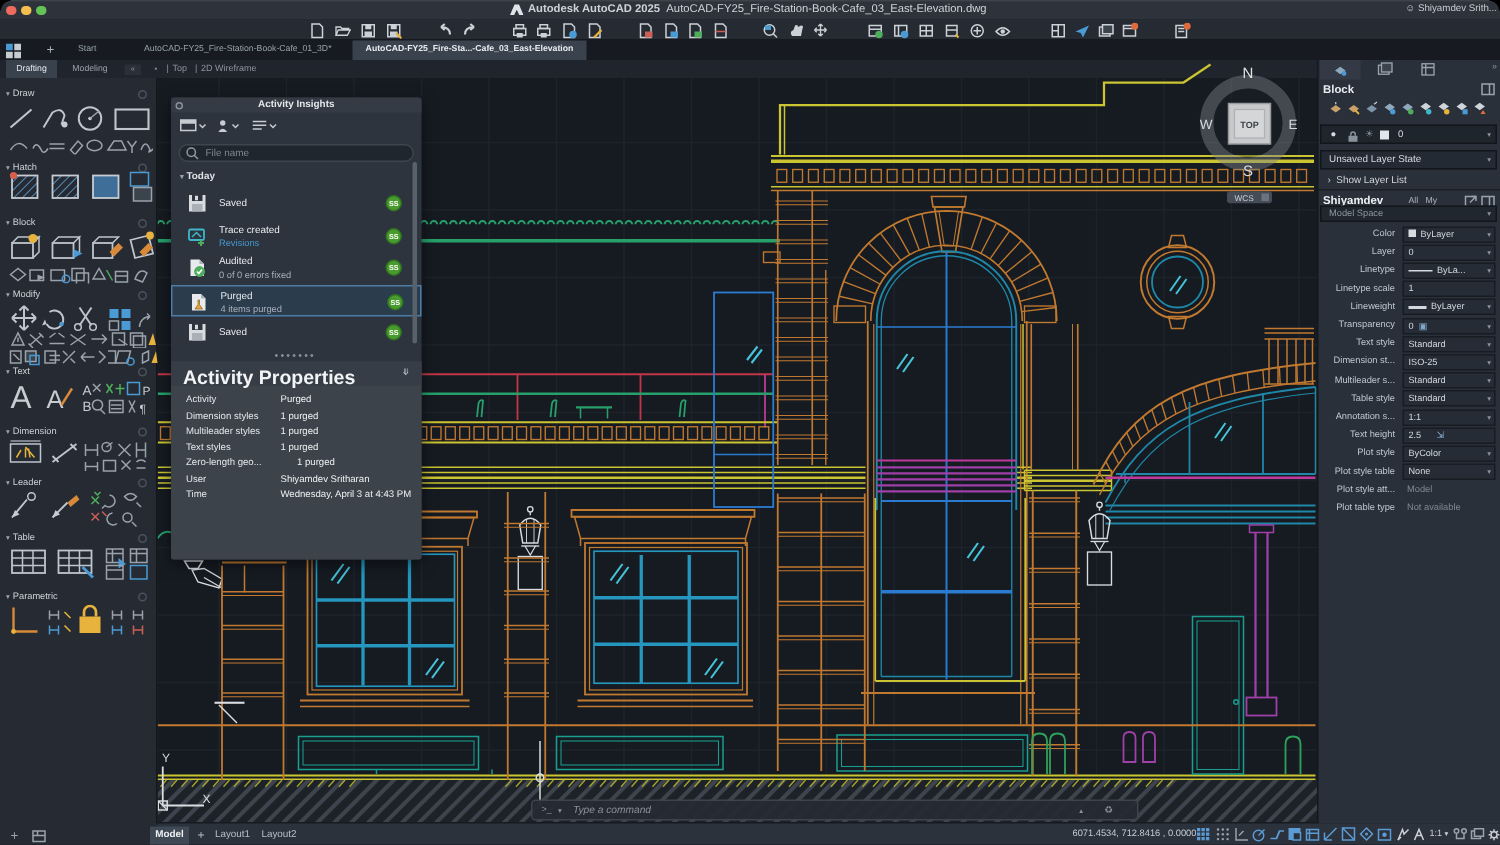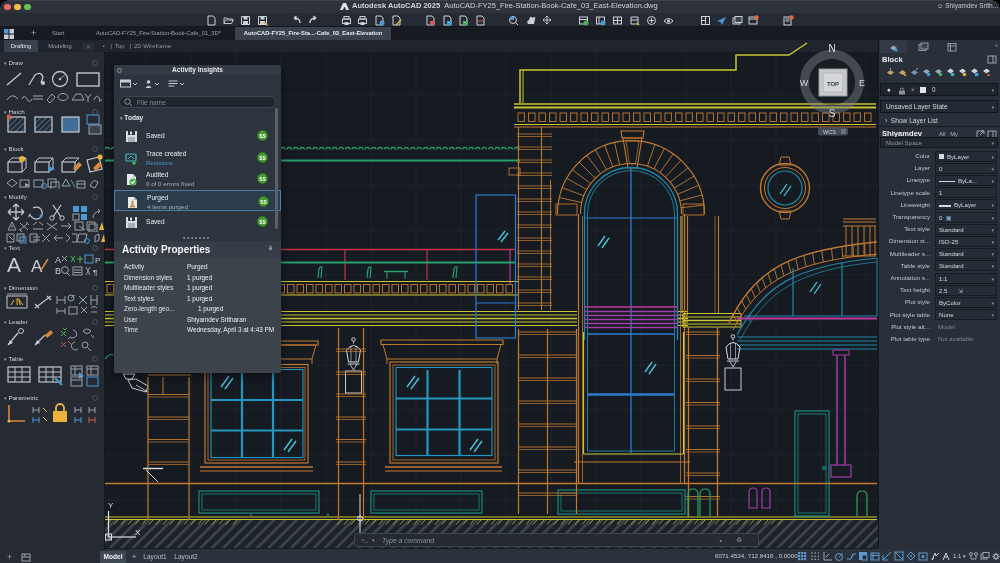--- a/index.html
+++ b/index.html
@@ -42,21 +42,21 @@
 .pitem .t1 { position:absolute; left:32px; top:3px; color:#e8ecf0; font-size:6.6px; }
 .pitem .t1s { position:absolute; left:32px; top:7px; color:#e8ecf0; font-size:6.6px; }
 .pitem .t2 { position:absolute; left:32px; top:12px; color:#a8b0ba; font-size:6.2px; }
 .ss { position:absolute; left:143px; top:5px; width:11px; height:11px; border-radius:50%; background:#4a9b2f;
   border:1px solid #2f7420; color:#fff; font-size:4.8px; font-weight:bold; text-align:center; line-height:11px; }
 .pico { position:absolute; left:11px; top:4px; }
 #pscroll { position:absolute; left:161px; top:43px; width:3px; height:121px; background:#59616b; border-radius:2px; }
 #pdots { position:absolute; left:69px; top:169px; color:#8a9099; font-size:7px; letter-spacing:1.5px; }
 #pprops { position:absolute; left:0; top:176px; width:167px; height:132px; background:#3c434b; border-radius:0 0 2px 2px; }
 #ppheadband { position:absolute; left:0; top:0; width:167px; height:16px; background:#373d46; }
-#pphead { position:absolute; left:8px; top:3px; color:#f2f4f6; font-size:10px; font-weight:bold; }
+#pphead { position:absolute; left:8px; top:3px; color:#f2f4f6; font-size:13px; font-weight:bold; }
 #ppchev { position:absolute; right:8px; top:3px; color:#c6ccd2; font-size:6px; }
 .ppl { position:absolute; left:10px; color:#e2e6ea; font-size:6.4px; }
 .ppv { position:absolute; left:73px; color:#eef1f3; font-size:6.4px; }
 #rightpanel { position:absolute; left:878px; top:40px; width:122px; height:509px; background:#2a303a; border-left:1px solid #14171c; }
 .rtab { position:absolute; top:0; width:27px; height:13px; }
 #rlayers { position:absolute; left:3px; top:15px; color:#e8ecf0; font-size:7.6px; font-weight:bold; }
 .ric { position:absolute; top:27px; }
 #rlayerrow { position:absolute; left:1px; top:43px; width:118px; height:13px; background:#1f252d; border:1px solid #12161c;
   color:#d8dce0; font-size:6.4px; line-height:12px; }
 #rstate { position:absolute; left:1px; top:60px; width:118px; height:13px; background:#242a33; border:1px solid #12161c;

